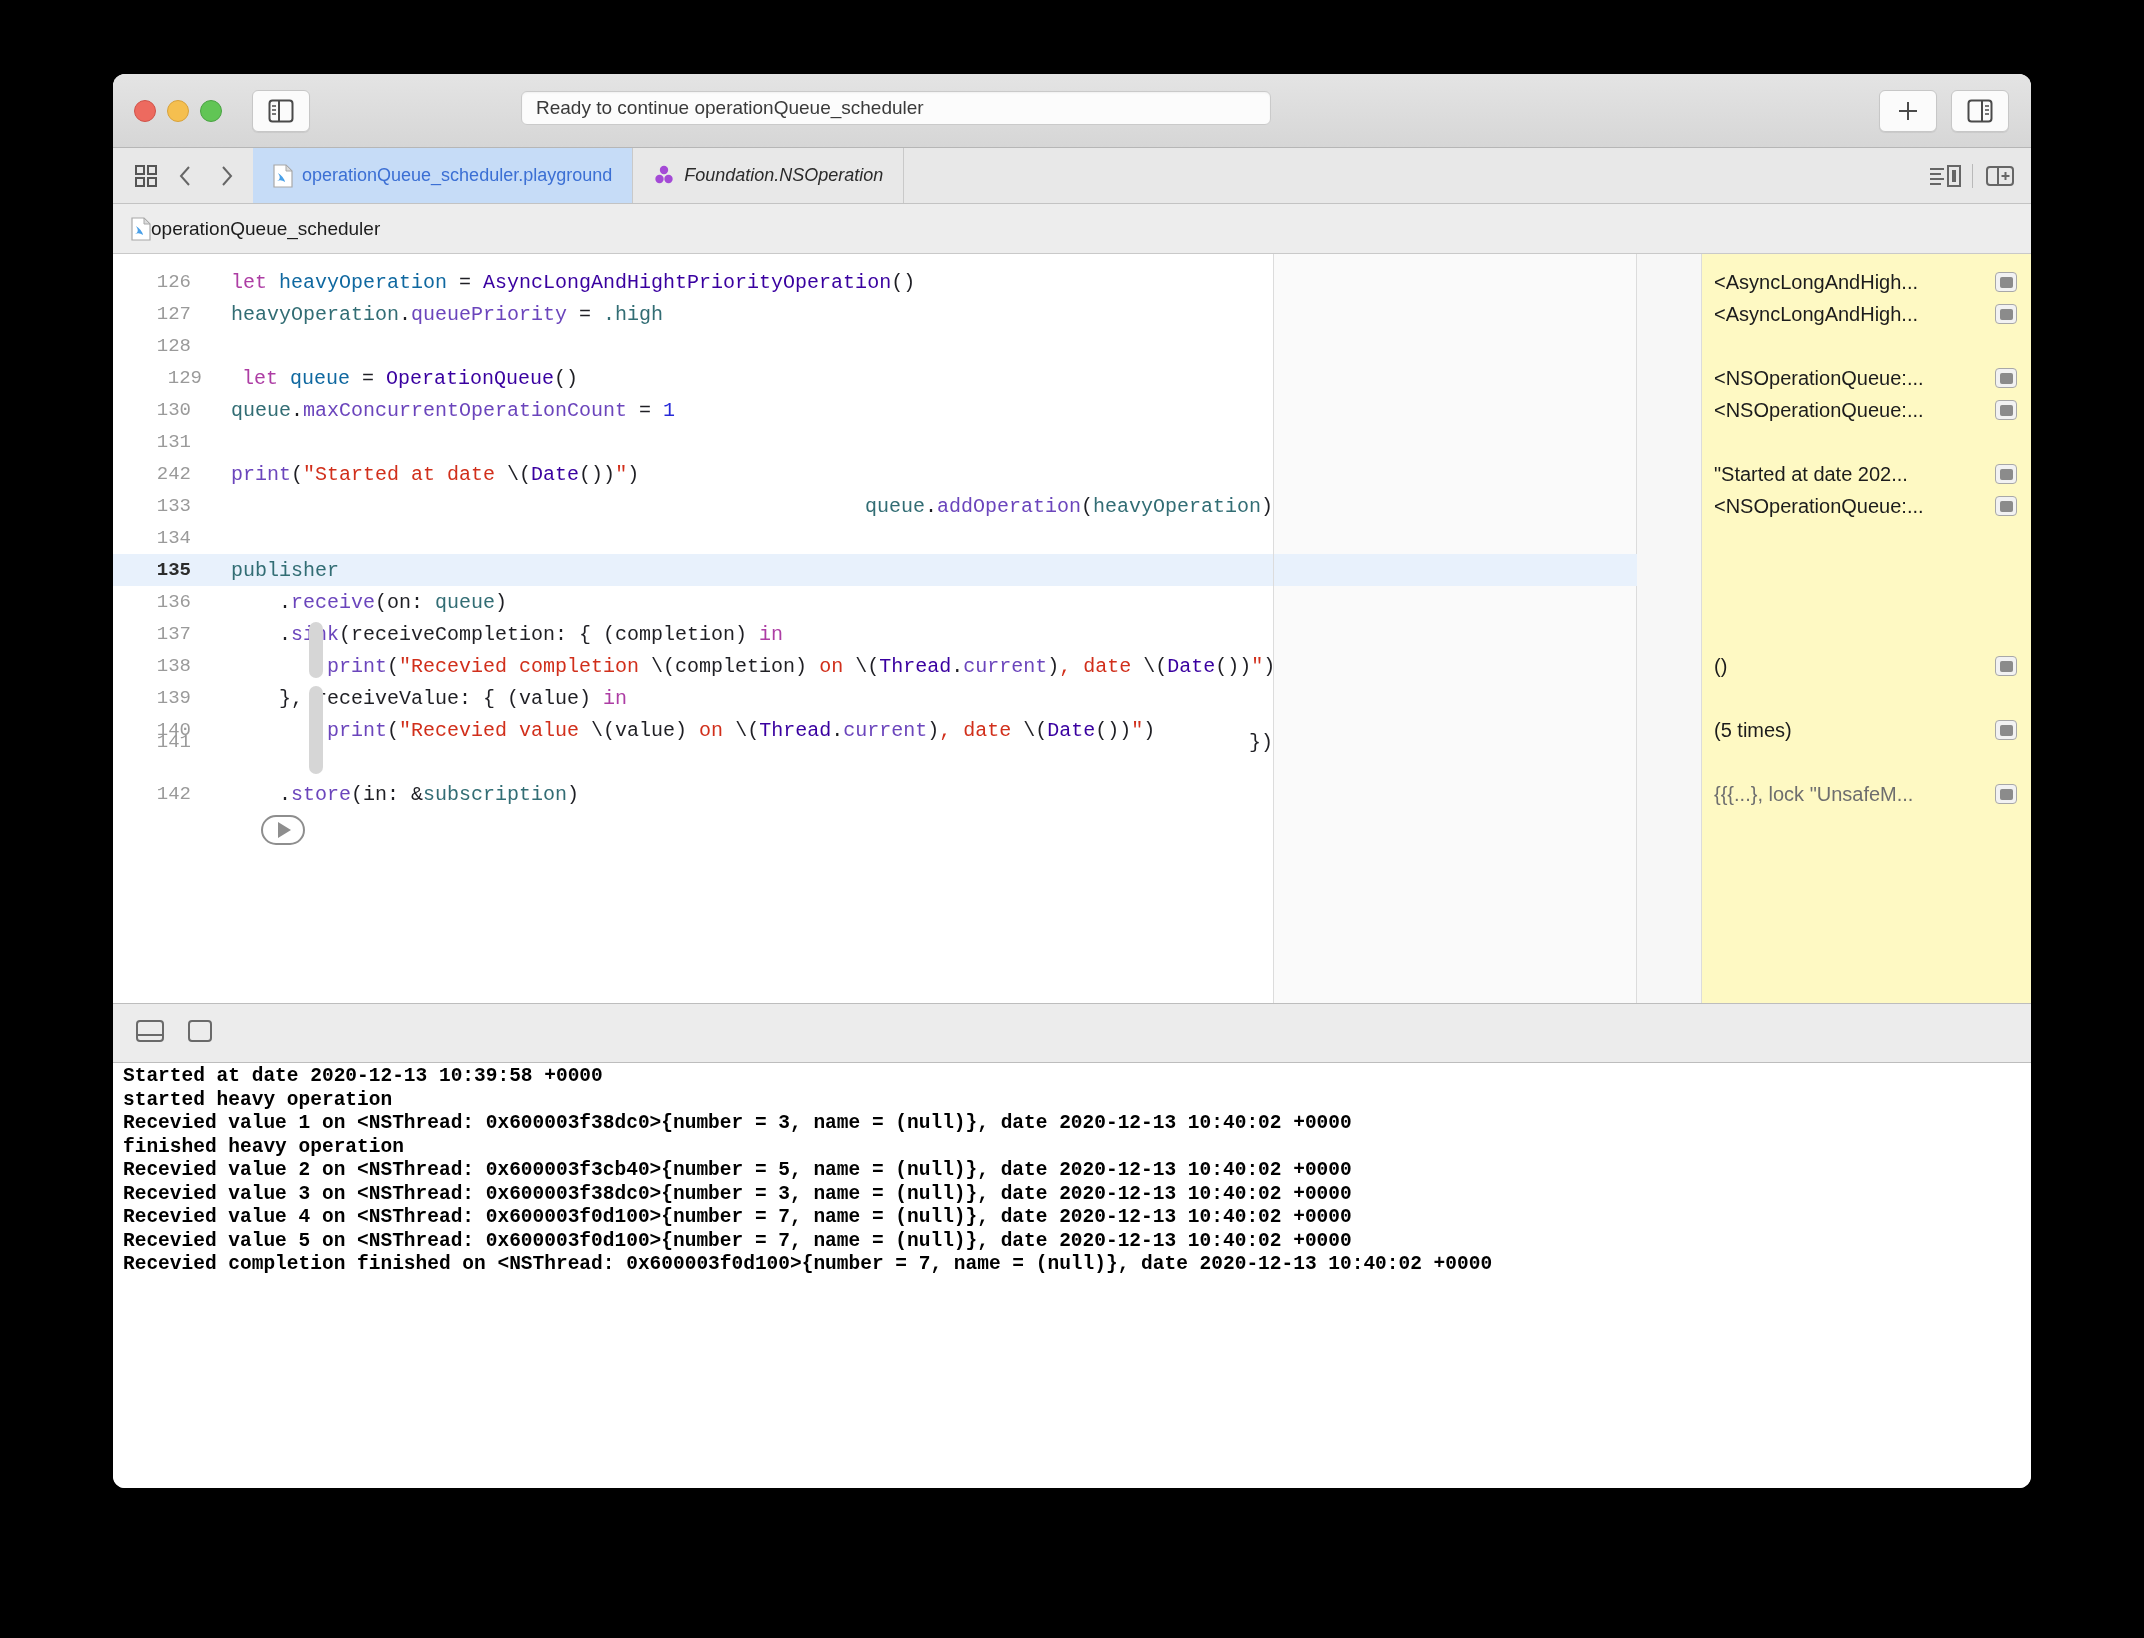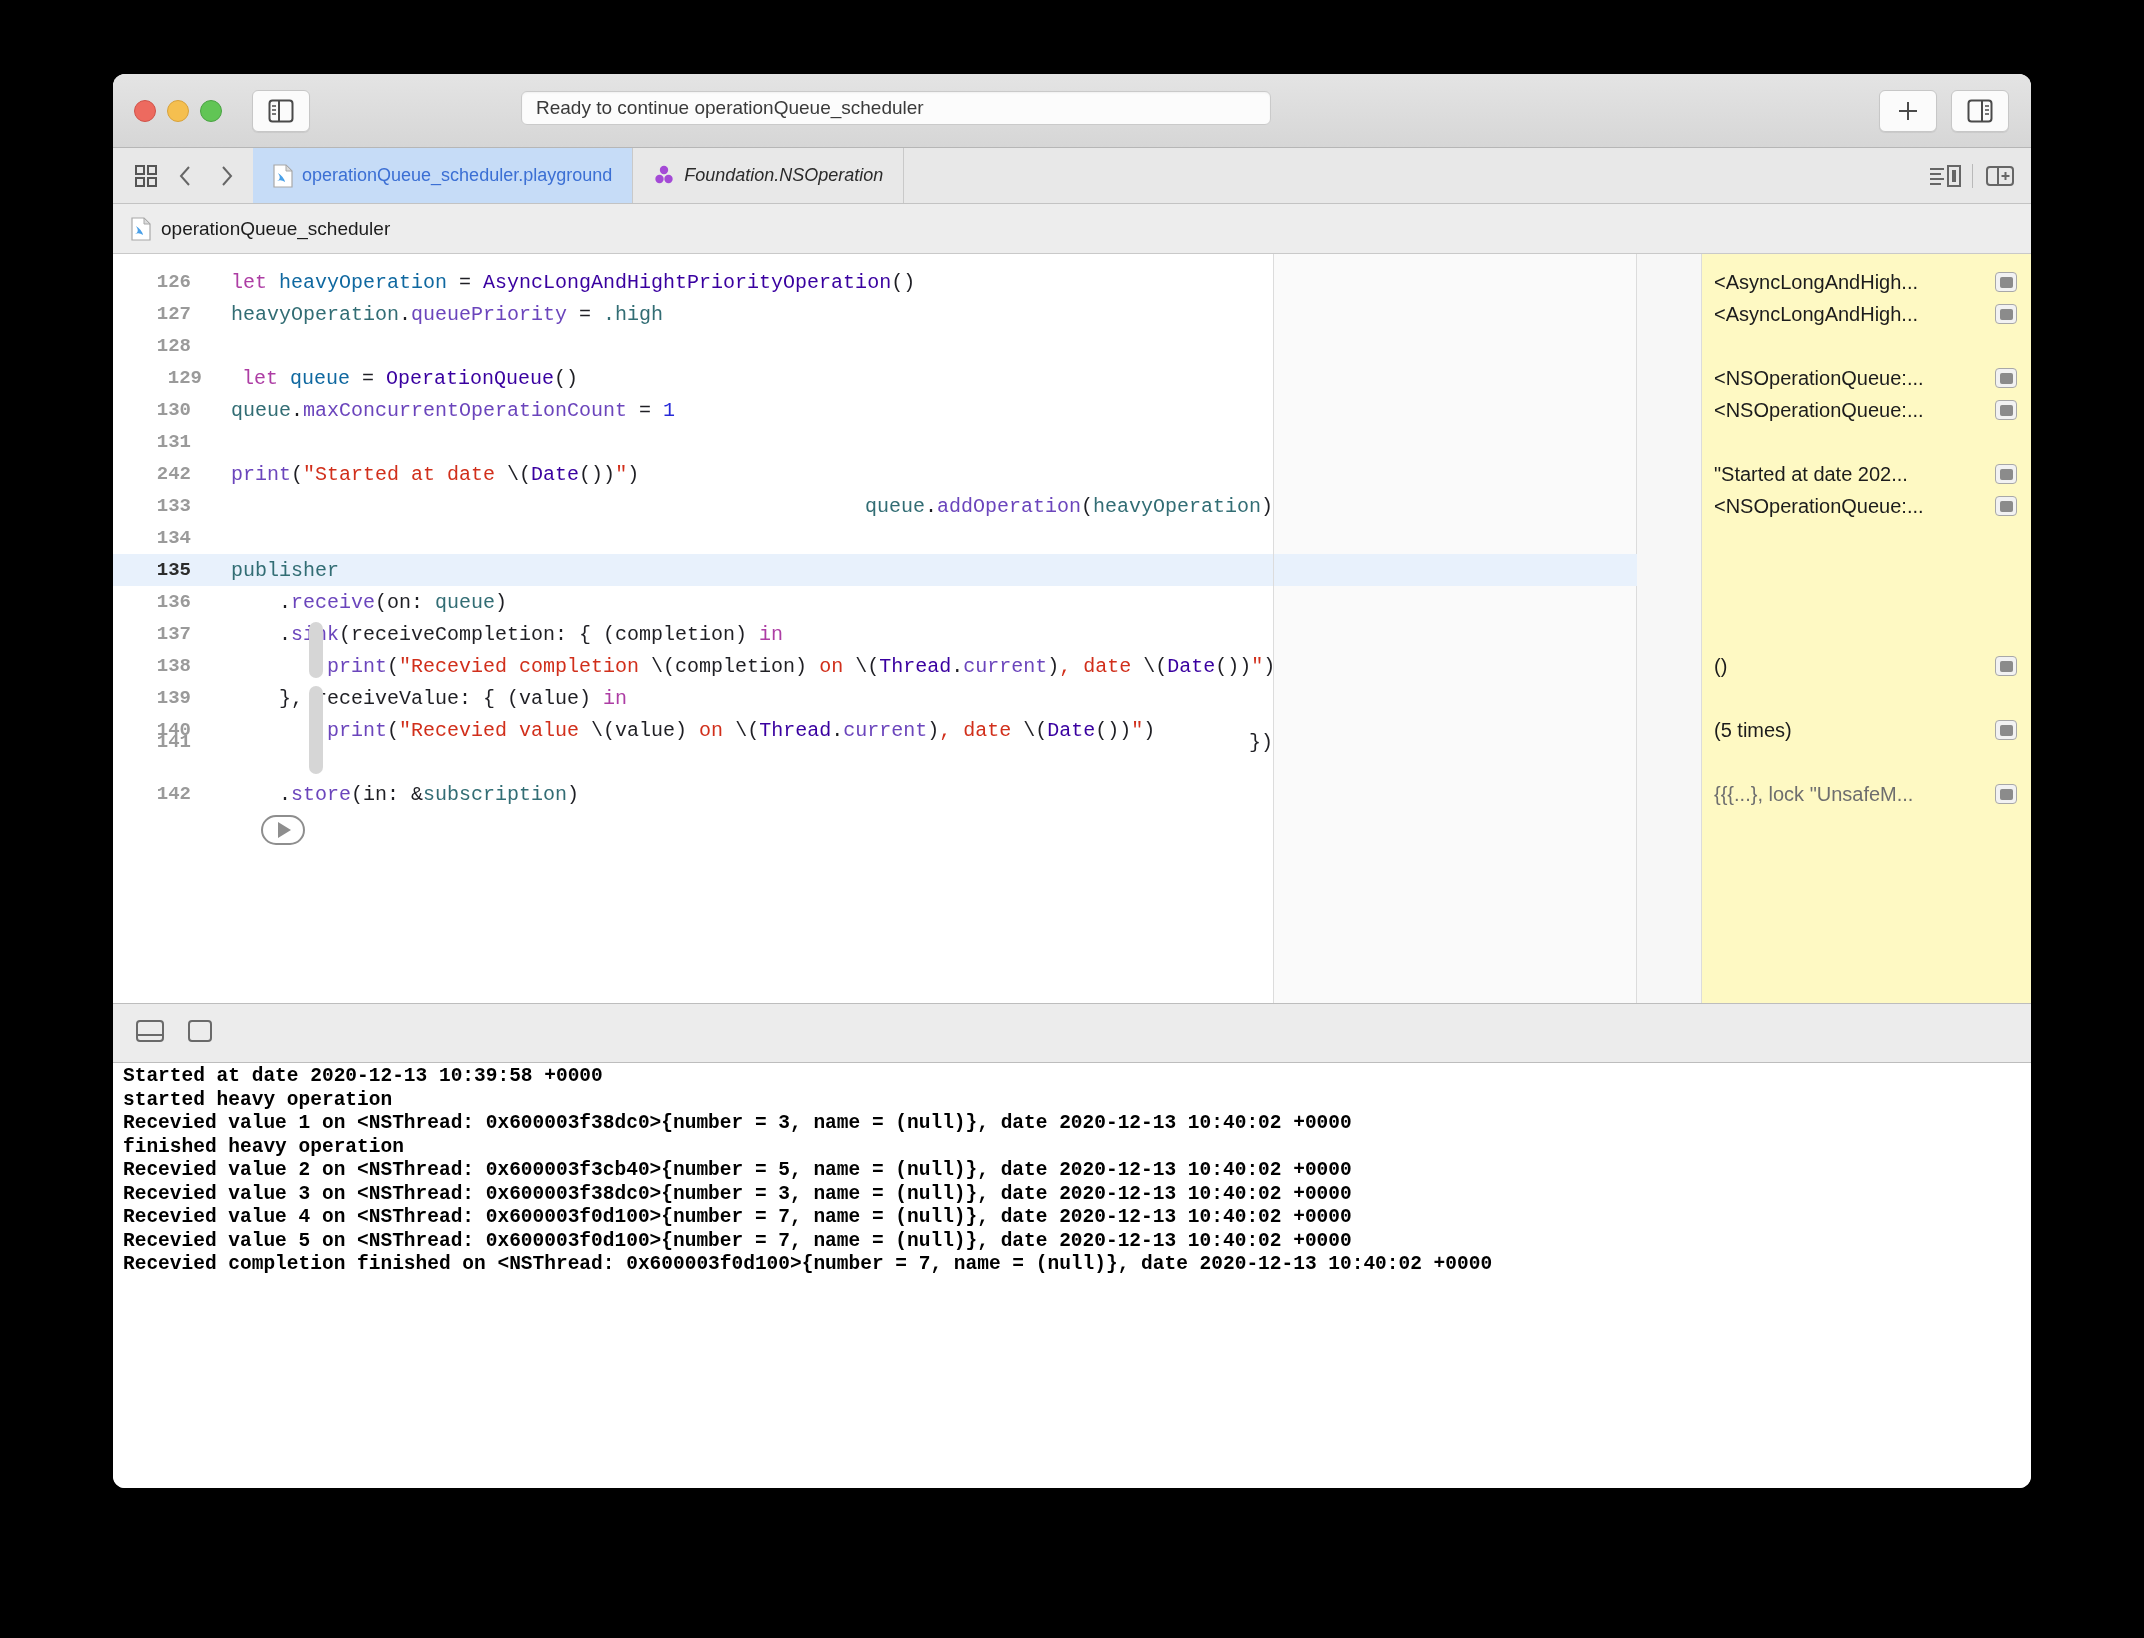--- a/index.html
+++ b/index.html
@@ -89,21 +89,21 @@
     display: flex; align-items: center; gap: 10px;
   }
   .tbsep { width: 1px; height: 24px; background: #b9b9b9; }
 
   
   #pathbar {
     height: 50px;
     background: #ededed;
     border-bottom: 1px solid #c9c9c9;
     display: flex; align-items: center;
-    padding-left: 18px; gap: 10px;
+    padding-left: 18px; gap: 0;
   }
   #pathbar .label { font-size: 19px; color: #1c1c1c; }
 
   
   #editor-area {
     position: relative;
     height: 749px;
     display: flex;
     background: #ffffff;
   }
@@ -141,21 +141,20 @@
     font-size: 20px;
     white-space: pre;
   }
   .lineno {
     width: 86px; text-align: right;
     color: #9a9a9a;
     font-family: "Liberation Mono", monospace;
     font-size: 19px;
     flex: 0 0 86px;
     padding-right: 8px;
-    font-weight: bold;
   }
   .code-line.current .lineno { color: #2c2c2c; font-weight: bold; }
   .codetext { padding-left: 32px; }
 
   .hl-row {
     position: absolute; left: 0;
     height: 32px;
     background: #e8f1fc;
   }
 

